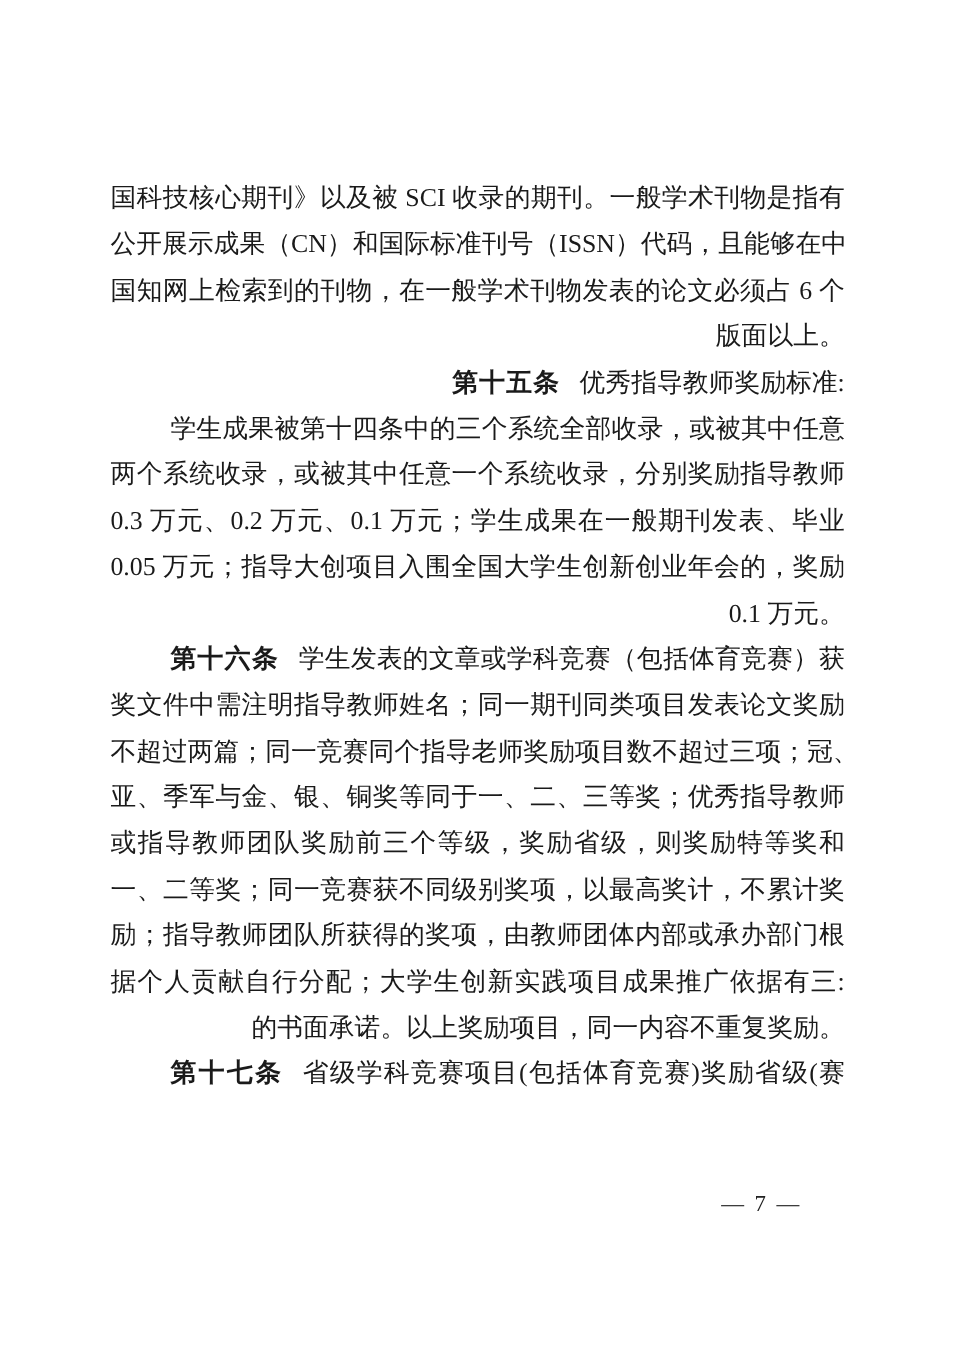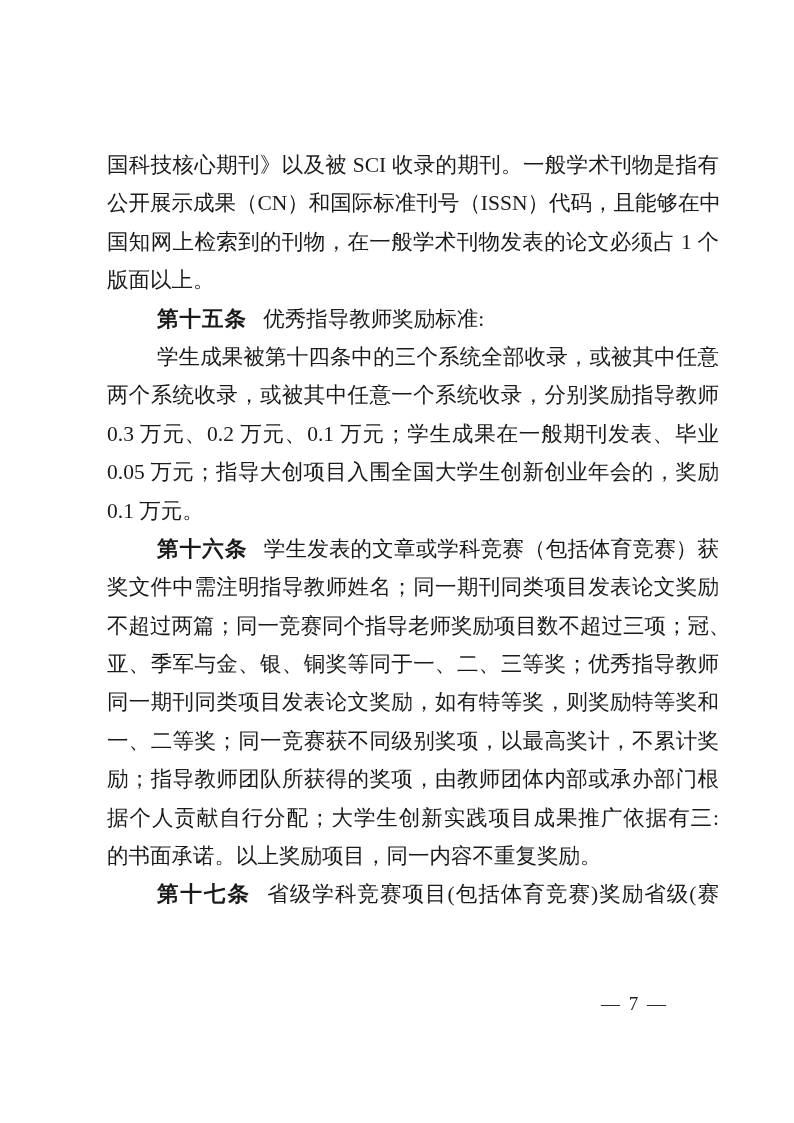--- a/index.html
+++ b/index.html
@@ -7,29 +7,29 @@
     width: 794px; height: 1123px;
     background: #ffffff;
     position: relative;
     overflow: hidden;
     font-family: "Liberation Serif", "DejaVu Serif", serif;
     color: #1a1a1a;
   }
   .page { position: absolute; inset: 0; }
   .body-text {
     position: absolute;
-    left: 107px; top: 146px;
+    left: 92px; top: 146px;
     width: 612px;
   }
   .line {
     height: 38.4px;
     line-height: 38.4px;
     font-size: 21.5px;
     white-space: nowrap;
-    text-align: left;
+    text-align: right;
   }
   .line.fill {
     text-align: justify;
     text-align-last: justify;
   }
   .line.indent { text-indent: 50px; }
   .term {
     font-family: "Liberation Sans", "DejaVu Sans", sans-serif;
     font-weight: 700;
     margin-right: 0.75em;
@@ -44,33 +44,33 @@
     color: #222222;
   }
 </style>
 </head>
 <body>
 
 <div class="page">
   <div class="body-text">
       <div class="line fill"><span>国科技核心期刊》以及被 SCI 收录的期刊。一般学术刊物是指有</span></div>
       <div class="line fill"><span>公开展示成果（CN）和国际标准刊号（ISSN）代码，且能够在中</span></div>
-      <div class="line fill"><span>国知网上检索到的刊物，在一般学术刊物发表的论文必须占 1 个</span></div>
+      <div class="line fill"><span>国知网上检索到的刊物，在一般学术刊物发表的论文必须占 6 个</span></div>
       <div class="line"><span>版面以上。</span></div>
       <div class="line indent"><span class="term">第十五条</span><span>优秀指导教师奖励标准:</span></div>
       <div class="line indent fill"><span>学生成果被第十四条中的三个系统全部收录，或被其中任意</span></div>
       <div class="line fill"><span>两个系统收录，或被其中任意一个系统收录，分别奖励指导教师</span></div>
       <div class="line fill"><span>0.3 万元、0.2 万元、0.1 万元；学生成果在一般期刊发表、毕业</span></div>
       <div class="line fill"><span>0.05 万元；指导大创项目入围全国大学生创新创业年会的，奖励</span></div>
       <div class="line"><span>0.1 万元。</span></div>
       <div class="line indent fill"><span class="term">第十六条</span><span>学生发表的文章或学科竞赛（包括体育竞赛）获</span></div>
       <div class="line fill"><span>奖文件中需注明指导教师姓名；同一期刊同类项目发表论文奖励</span></div>
       <div class="line fill"><span>不超过两篇；同一竞赛同个指导老师奖励项目数不超过三项；冠、</span></div>
       <div class="line fill"><span>亚、季军与金、银、铜奖等同于一、二、三等奖；优秀指导教师</span></div>
-      <div class="line fill"><span>同一期刊同类项目发表论文奖励，如有特等奖，则奖励特等奖和</span></div>
+      <div class="line fill"><span>或指导教师团队奖励前三个等级，奖励省级，则奖励特等奖和</span></div>
       <div class="line fill"><span>一、二等奖；同一竞赛获不同级别奖项，以最高奖计，不累计奖</span></div>
       <div class="line fill"><span>励；指导教师团队所获得的奖项，由教师团体内部或承办部门根</span></div>
       <div class="line fill"><span>据个人贡献自行分配；大学生创新实践项目成果推广依据有三:</span></div>
       <div class="line"><span>的书面承诺。以上奖励项目，同一内容不重复奖励。</span></div>
       <div class="line indent fill"><span class="term">第十七条</span><span>省级学科竞赛项目(包括体育竞赛)奖励省级(赛</span></div>
     </div>
   <div class="page-number">— 7 —</div>
 </div>
 
 </body></html>

